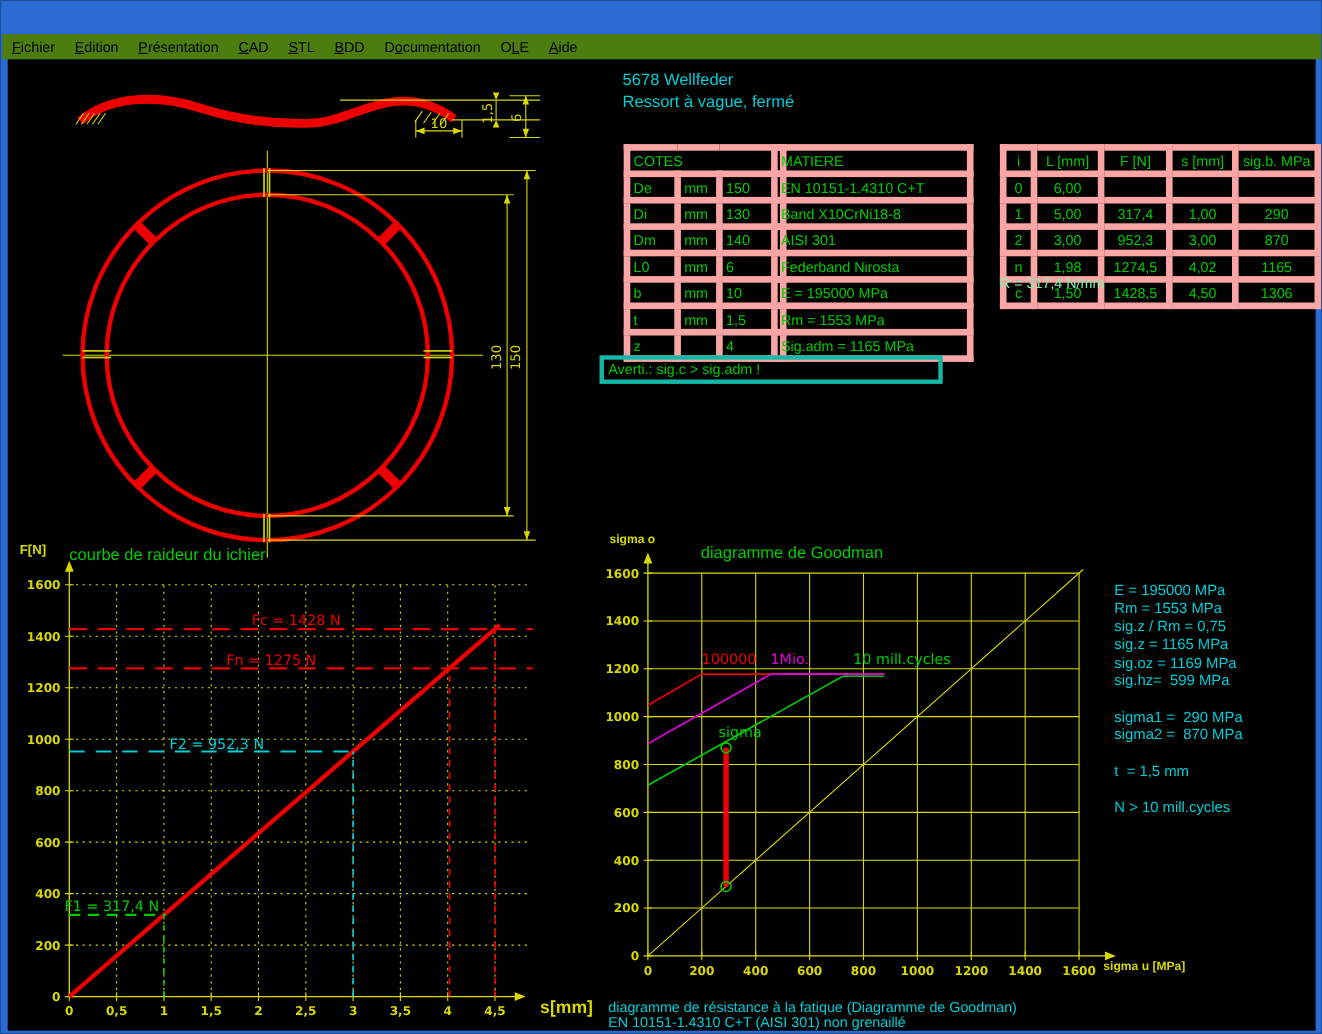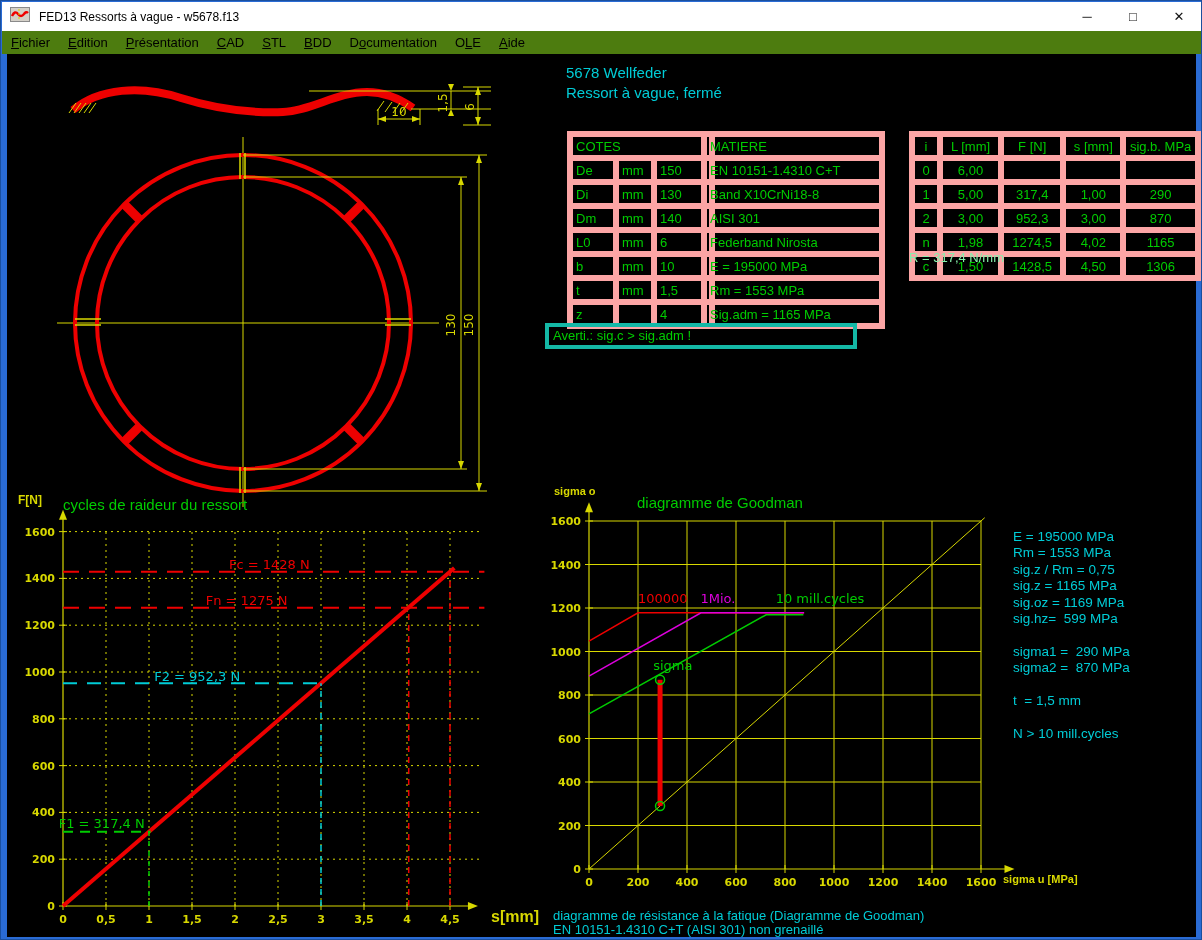--- a/index.html
+++ b/index.html
@@ -46,35 +46,20 @@
   
   svg text.tick{font-family:"DejaVu Sans",sans-serif;font-size:11px;font-weight:bold;}
   svg text.clabel{font-family:"DejaVu Sans",sans-serif;font-size:13px;}
   svg text.dim{font-family:"DejaVu Sans",sans-serif;font-size:12px;fill:#d8d800;}
 </style>
 </head>
 <body>
 
 <div class="window">
 
-  <div class="titlebar">
-    <span class="app-icon">
-      <svg width="20" height="15" viewBox="0 0 20 15">
-        <rect x="0.5" y="0.5" width="19" height="14" fill="#d4d0c8" stroke="#8a8a8a"></rect>
-        <path d="M2,9 Q5,3 8,7 Q11,11 14,7 Q16,4 18,6" fill="none" stroke="#ee0000" stroke-width="2.4"></path>
-        <line x1="9" y1="2" x2="9" y2="13" stroke="#d8d800" stroke-width="1" stroke-dasharray="2,2"></line>
-      </svg>
-    </span>
-    <span class="title-text">FED13  Ressorts à vague  -  w5678.f13</span>
-    <span class="win-controls">
-      <span class="win-btn">─</span>
-      <span class="win-btn">□</span>
-      <span class="win-btn">✕</span>
-    </span>
-  </div>
 
   <div class="menubar" id="menubar">
       <span class="menu-item"><span class="u">F</span>ichier</span>
       <span class="menu-item"><span class="u">E</span>dition</span>
       <span class="menu-item"><span class="u">P</span>résentation</span>
       <span class="menu-item"><span class="u">C</span>AD</span>
       <span class="menu-item"><span class="u">S</span>TL</span>
       <span class="menu-item"><span class="u">B</span>DD</span>
       <span class="menu-item">D<span class="u">o</span>cumentation</span>
       <span class="menu-item">O<span class="u">L</span>E</span>
@@ -279,21 +264,21 @@
           <td class="w2">1428,5</td>
           <td class="w3">4,50</td>
           <td class="w4">1306</td>
         </tr>
       </tbody>
     </table>
 
   <div class="abs rate">R = 317,4 N/mm</div>
   <div class="abs warnbox">Averti.: sig.c &gt; sig.adm !</div>
 
-  <div class="abs c1title">cycles de raideur du ressort</div>
+  <div class="abs c1title">courbe de raideur du ichier</div>
   <div class="abs ylab1">F[N]</div>
   <div class="abs xlab1">s[mm]</div>
   <svg class="abs" style="left:8px;top:486px" width="535" height="450" viewBox="0 0 535 450">
       <g>
         <line x1="97" y1="419" x2="97" y2="44.599999999999966" stroke="#d8d800" stroke-width="1" stroke-dasharray="2,4"></line>
         <line x1="140" y1="419" x2="140" y2="44.599999999999966" stroke="#d8d800" stroke-width="1" stroke-dasharray="2,4"></line>
         <line x1="183" y1="419" x2="183" y2="44.599999999999966" stroke="#d8d800" stroke-width="1" stroke-dasharray="2,4"></line>
         <line x1="226" y1="419" x2="226" y2="44.599999999999966" stroke="#d8d800" stroke-width="1" stroke-dasharray="2,4"></line>
         <line x1="269" y1="419" x2="269" y2="44.599999999999966" stroke="#d8d800" stroke-width="1" stroke-dasharray="2,4"></line>
         <line x1="312" y1="419" x2="312" y2="44.599999999999966" stroke="#d8d800" stroke-width="1" stroke-dasharray="2,4"></line>

